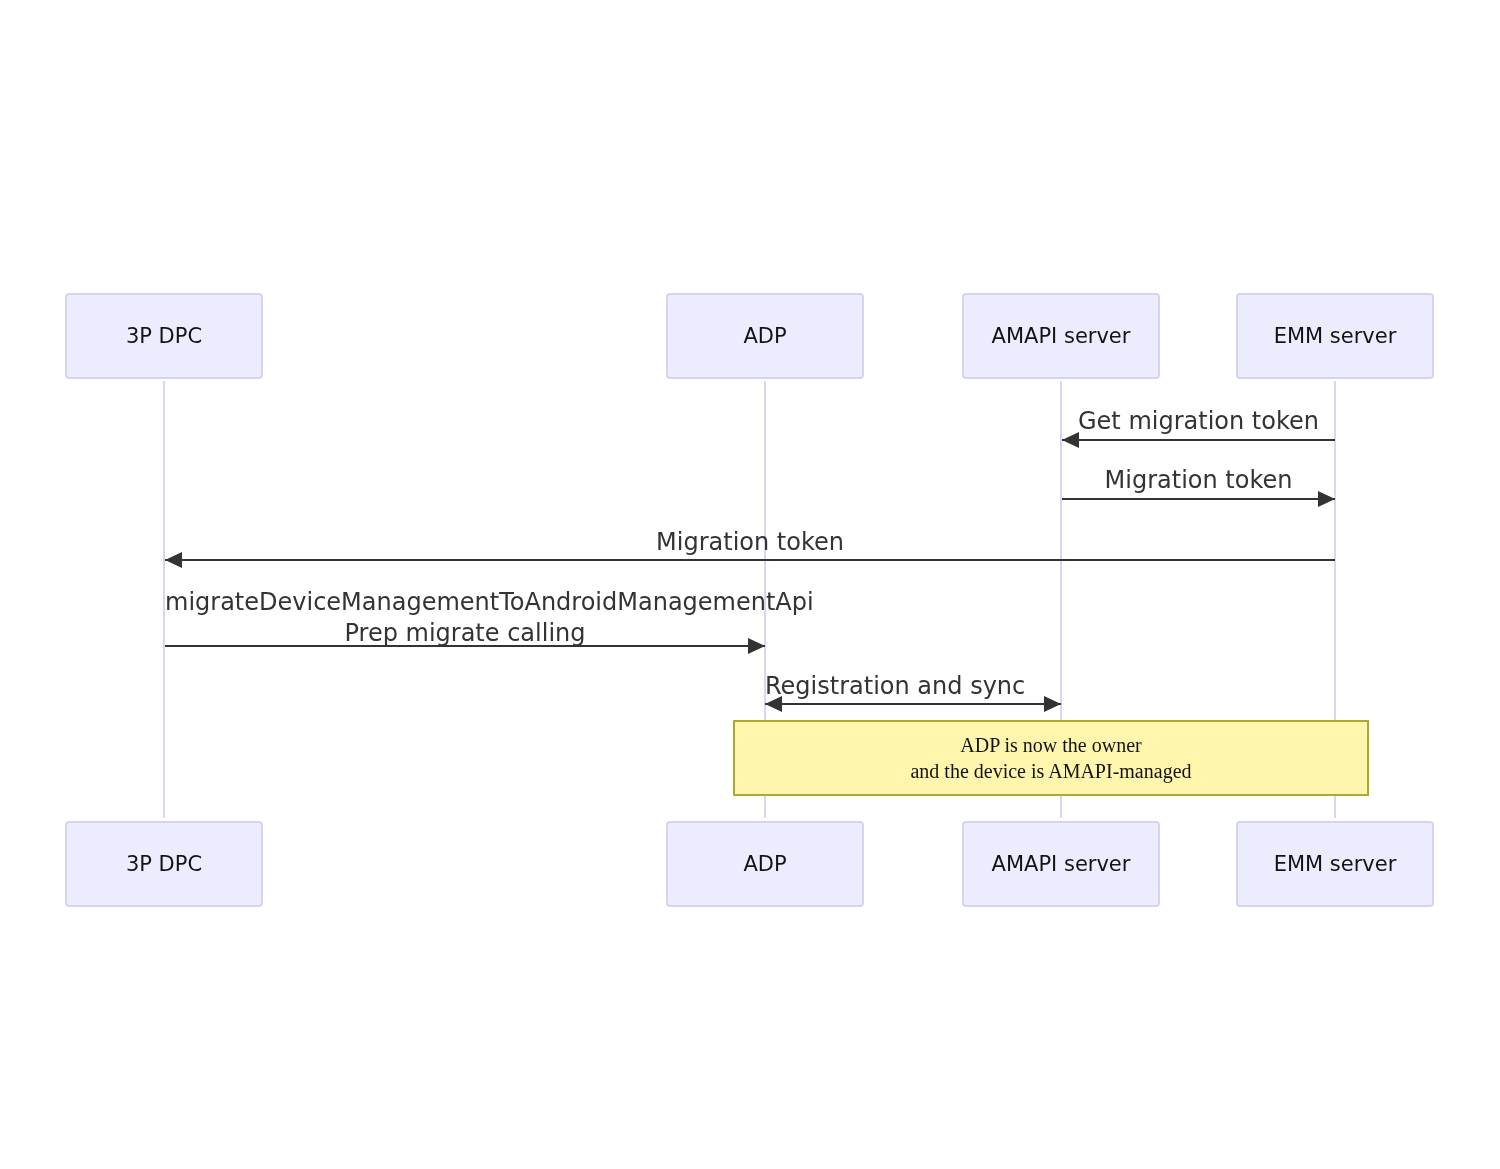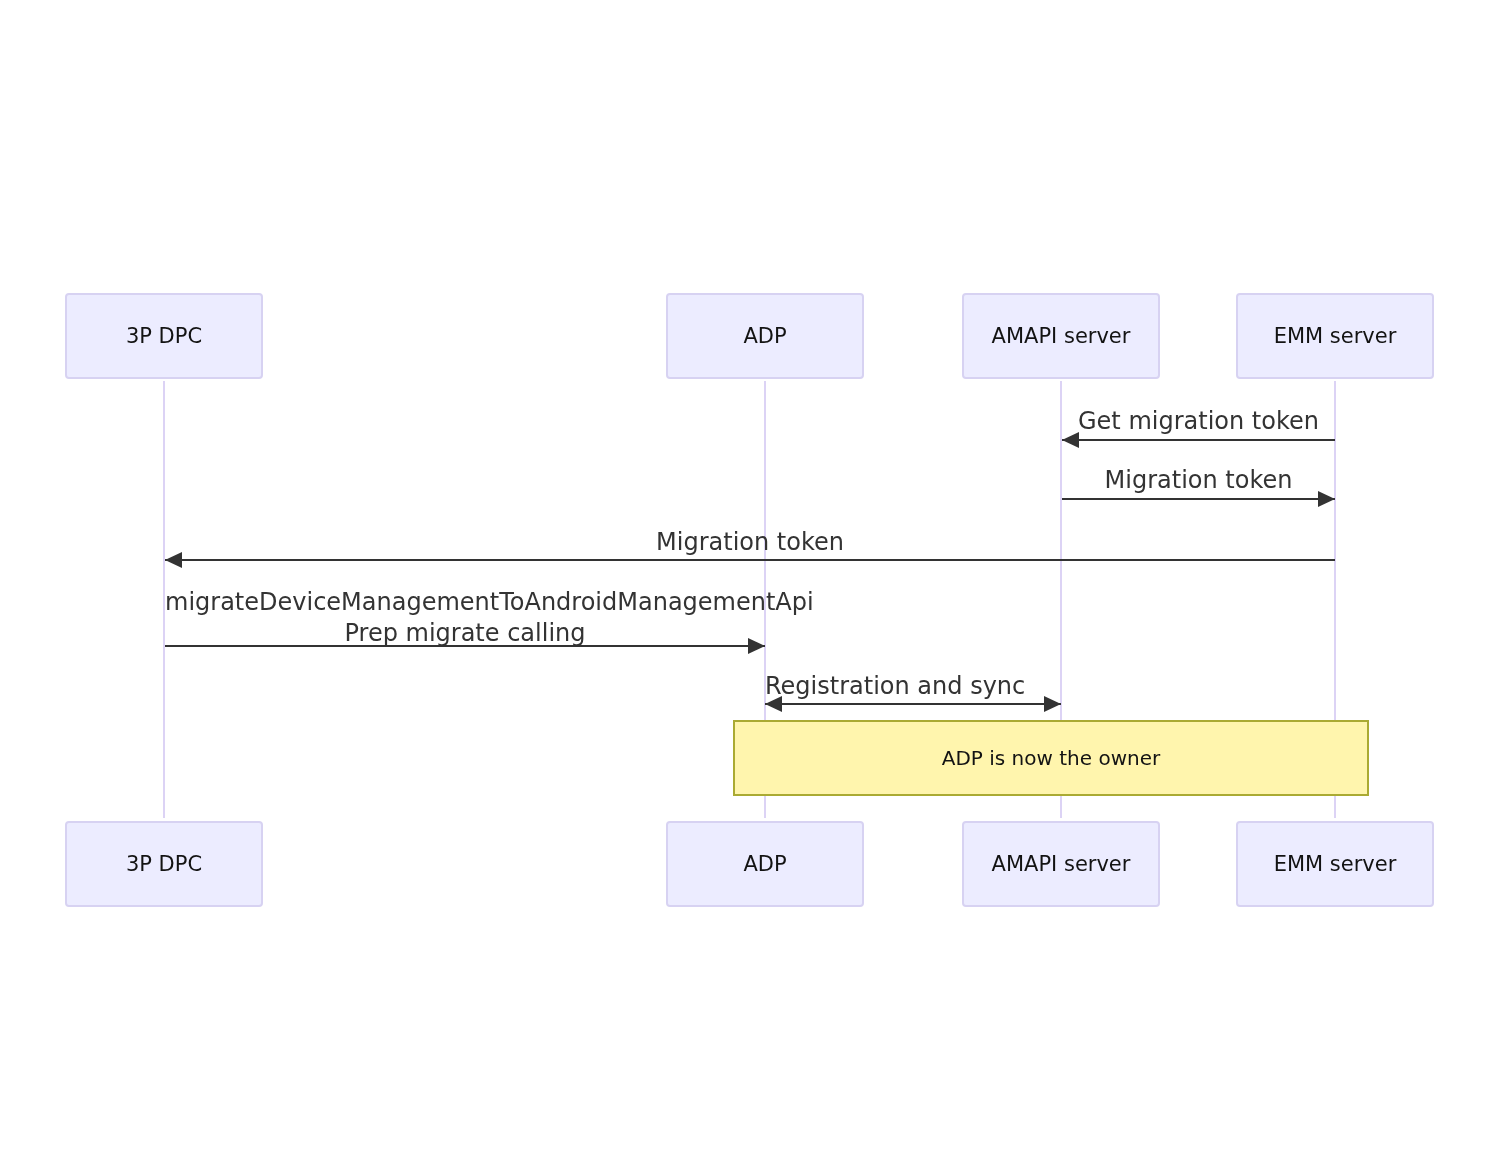--- a/index.html
+++ b/index.html
@@ -70,20 +70,21 @@
   }
   .note-box {
     position: absolute;
     box-sizing: border-box;
     background: #FFF5AD;
     border: 2px solid #AAAA33;
     display: flex;
     align-items: center;
     justify-content: center;
     flex-direction: column;
+    font-family: Liberation Serif, serif;
   }
   .note-line {
     font-size: 20px;
     color: #131313;
     text-align: center;
     white-space: nowrap;
     line-height: 1.3;
   }
 </style>
 </head>
@@ -128,20 +129,21 @@
   <div class="msg-line" style="left:165px; top:629px; width:600px;"></div>
   <div class="arrowhead right" style="left:748px; top:622px;"></div>
 
   <div class="msg-label" style="left:765px; top:655px; width:240px;">Registration and sync</div>
   <div class="msg-line" style="left:765px; top:687px; width:296px;"></div>
   <div class="arrowhead left" style="left:765px; top:680px;"></div>
   <div class="arrowhead right" style="left:1044px; top:680px;"></div>
 
   <div class="note-box" style="left:733px; top:704px; width:636px; height:76px;">
     <div class="note-line">ADP is now the owner</div>
+    <div class="note-line">and the device is AMAPI-managed</div>
   </div>
 
   <div class="participant-box" style="left:65px; top:805px; width:198px; height:86px;">
     <span class="participant-label">3P DPC</span>
   </div>
   <div class="participant-box" style="left:666px; top:805px; width:198px; height:86px;">
     <span class="participant-label">ADP</span>
   </div>
   <div class="participant-box" style="left:962px; top:805px; width:198px; height:86px;">
     <span class="participant-label">AMAPI server</span>

